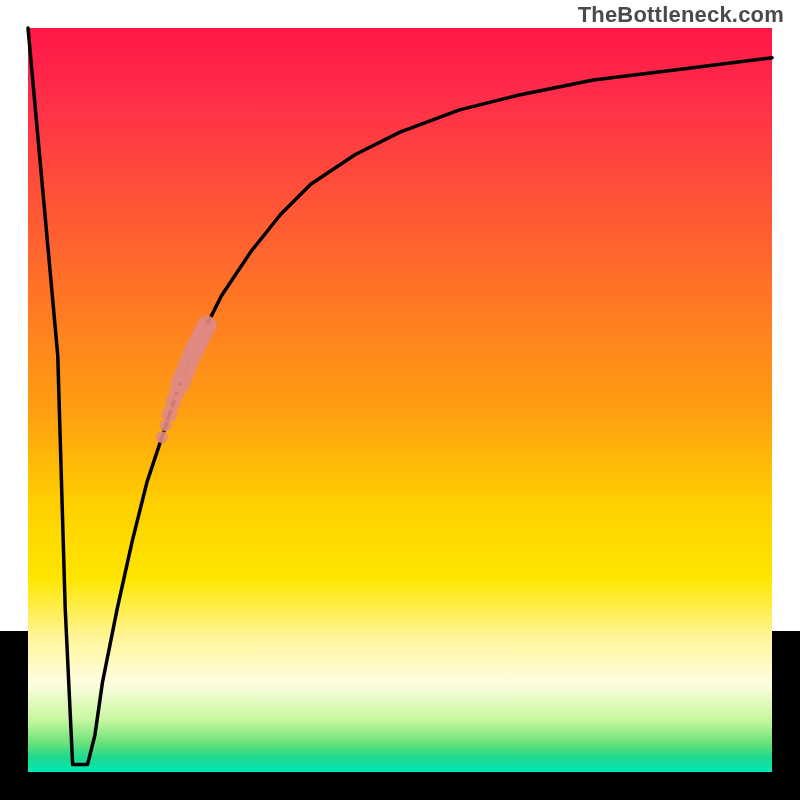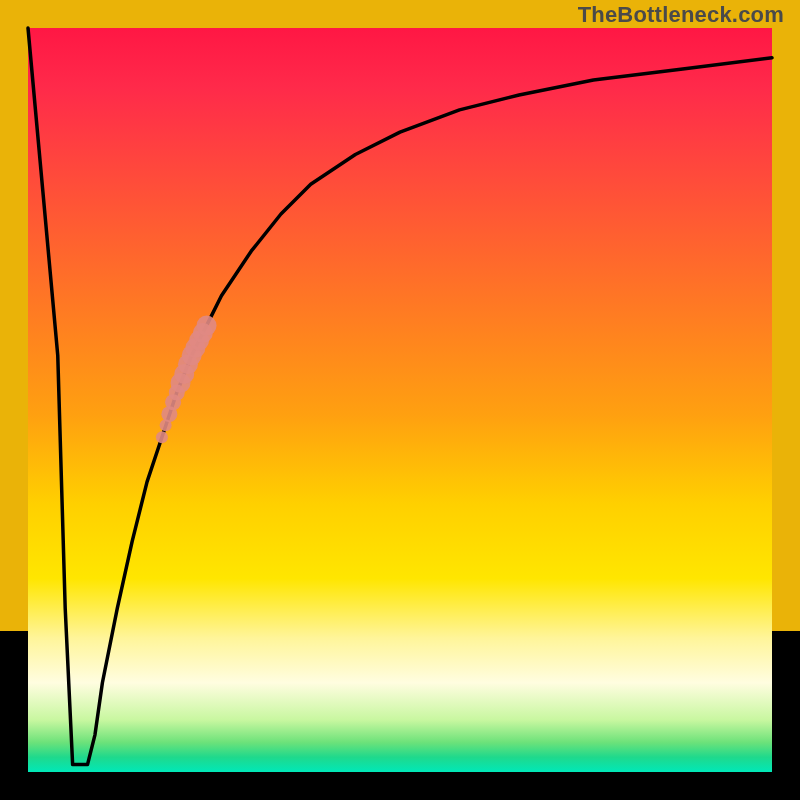--- a/index.html
+++ b/index.html
@@ -8,21 +8,21 @@
     width: 800px;
     height: 800px;
     background: #000;
     overflow: hidden;
     font-family: Arial, Helvetica, sans-serif;
   }
   .frame {
     position: relative;
     width: 800px;
     height: 631px;
-    background: #eab308;
+    background: #ffffff;
   }
   .plot-area {
     position: absolute;
     left: 28px;
     top: 28px;
     width: 744px;
     height: 744px;
     background: linear-gradient(
       to bottom,
       #ff1744 0%,

